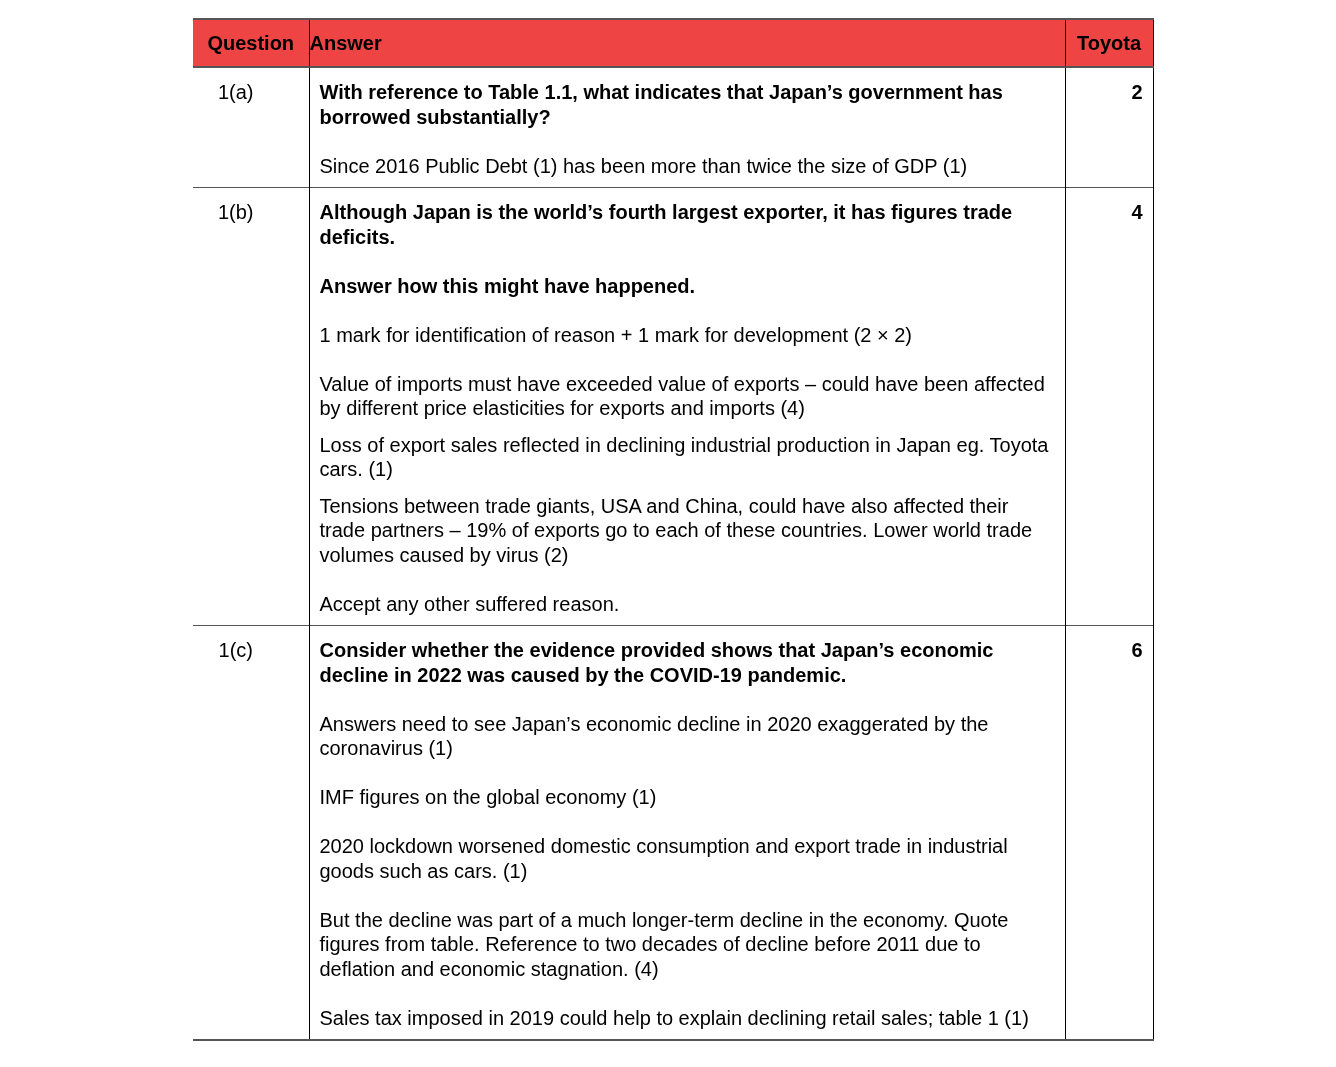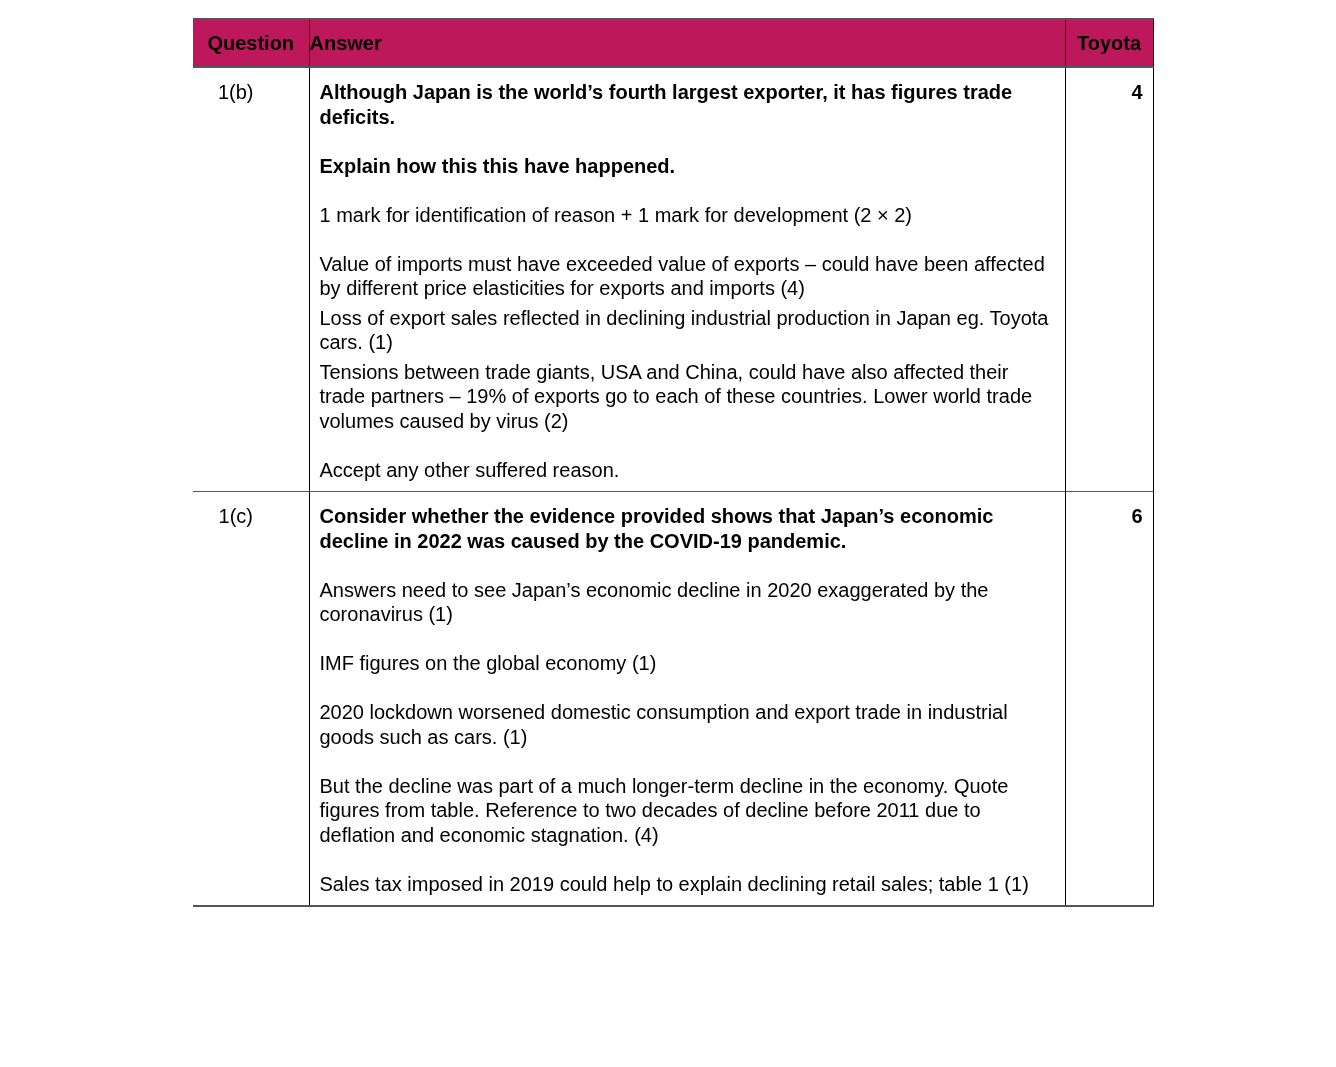--- a/index.html
+++ b/index.html
@@ -10,60 +10,68 @@
     border-collapse: collapse; table-layout: fixed;
     font-size: 20px; line-height: 24.5px;
   }
   .ms-table col.c-q { width: 116px; }
   .ms-table col.c-a { width: 756px; }
   .ms-table col.c-m { width: 88px; }
   .ms-table th, .ms-table td {
     border-left: 1px solid #000; border-right: 1px solid #000;
     vertical-align: top; padding: 0;
   }
-  .ms-table thead tr { background: #be185d; border-top: 2px solid #555; border-bottom: 2px solid #555; }
+  .ms-table thead tr { background: #ef4444; border-top: 2px solid #555; border-bottom: 2px solid #555; }
   .ms-table th { font-weight: bold; height: 46px; vertical-align: middle; }
   .ms-table th.q { text-align: center; border-left: 1px solid #000; }
   .ms-table th.a { text-align: left; }
   .ms-table th.m { text-align: center; }
   .ms-table thead tr th:first-child { border-left: none; }
   .ms-table tbody tr { border-bottom: 1px solid #555; }
   .ms-table tbody tr:last-child { border-bottom: 2px solid #555; }
   .ms-table tbody td:first-child { border-left: none; }
   td.q-cell { text-align: center; padding-top: 12px; padding-right: 30px; }
   td.a-cell { padding: 12px 8px 9px 10px; }
   td.m-cell { text-align: right; font-weight: bold; padding-top: 12px; padding-right: 10px; }
   .prompt { font-weight: bold; margin: 0; }
   .para { margin: 24.5px 0 0 0; }
-  .para.tight { margin-top: 5px; }
+  .para.tight { margin-top: 12px; }
 </style>
 </head>
 <body>
 
 <table class="ms-table">
   <colgroup>
       <col class="c-q">
       <col class="c-a">
       <col class="c-m">
     </colgroup>
   <thead>
     <tr>
       <th class="q">Question</th>
       <th class="a">Answer</th>
       <th class="m">Toyota</th>
     </tr>
   </thead>
   <tbody>
 
+    <tr>
+      <td class="q-cell">1(a)</td>
+      <td class="a-cell">
+        <p class="prompt">With reference to Table 1.1, what indicates that Japan’s government has borrowed substantially?</p>
+        <p class="para">Since 2016 Public Debt (1) has been more than twice the size of GDP (1)</p>
+      </td>
+      <td class="m-cell">2</td>
+    </tr>
 
     <tr>
       <td class="q-cell">1(b)</td>
       <td class="a-cell">
         <p class="prompt">Although Japan is the world’s fourth largest exporter, it has figures trade deficits.</p>
-        <p class="prompt para">Explain how this this have happened.</p>
+        <p class="prompt para">Answer how this might have happened.</p>
         <p class="para">1 mark for identification of reason + 1 mark for development (2 × 2)</p>
         <p class="para">Value of imports must have exceeded value of exports – could have been affected by different price elasticities for exports and imports (4)</p>
         <p class="para tight">Loss of export sales reflected in declining industrial production in Japan eg. Toyota cars. (1)</p>
         <p class="para tight">Tensions between trade giants, USA and China, could have also affected their trade partners – 19% of exports go to each of these countries. Lower world trade volumes caused by virus (2)</p>
         <p class="para">Accept any other suffered reason.</p>
       </td>
       <td class="m-cell">4</td>
     </tr>
 
     <tr>

